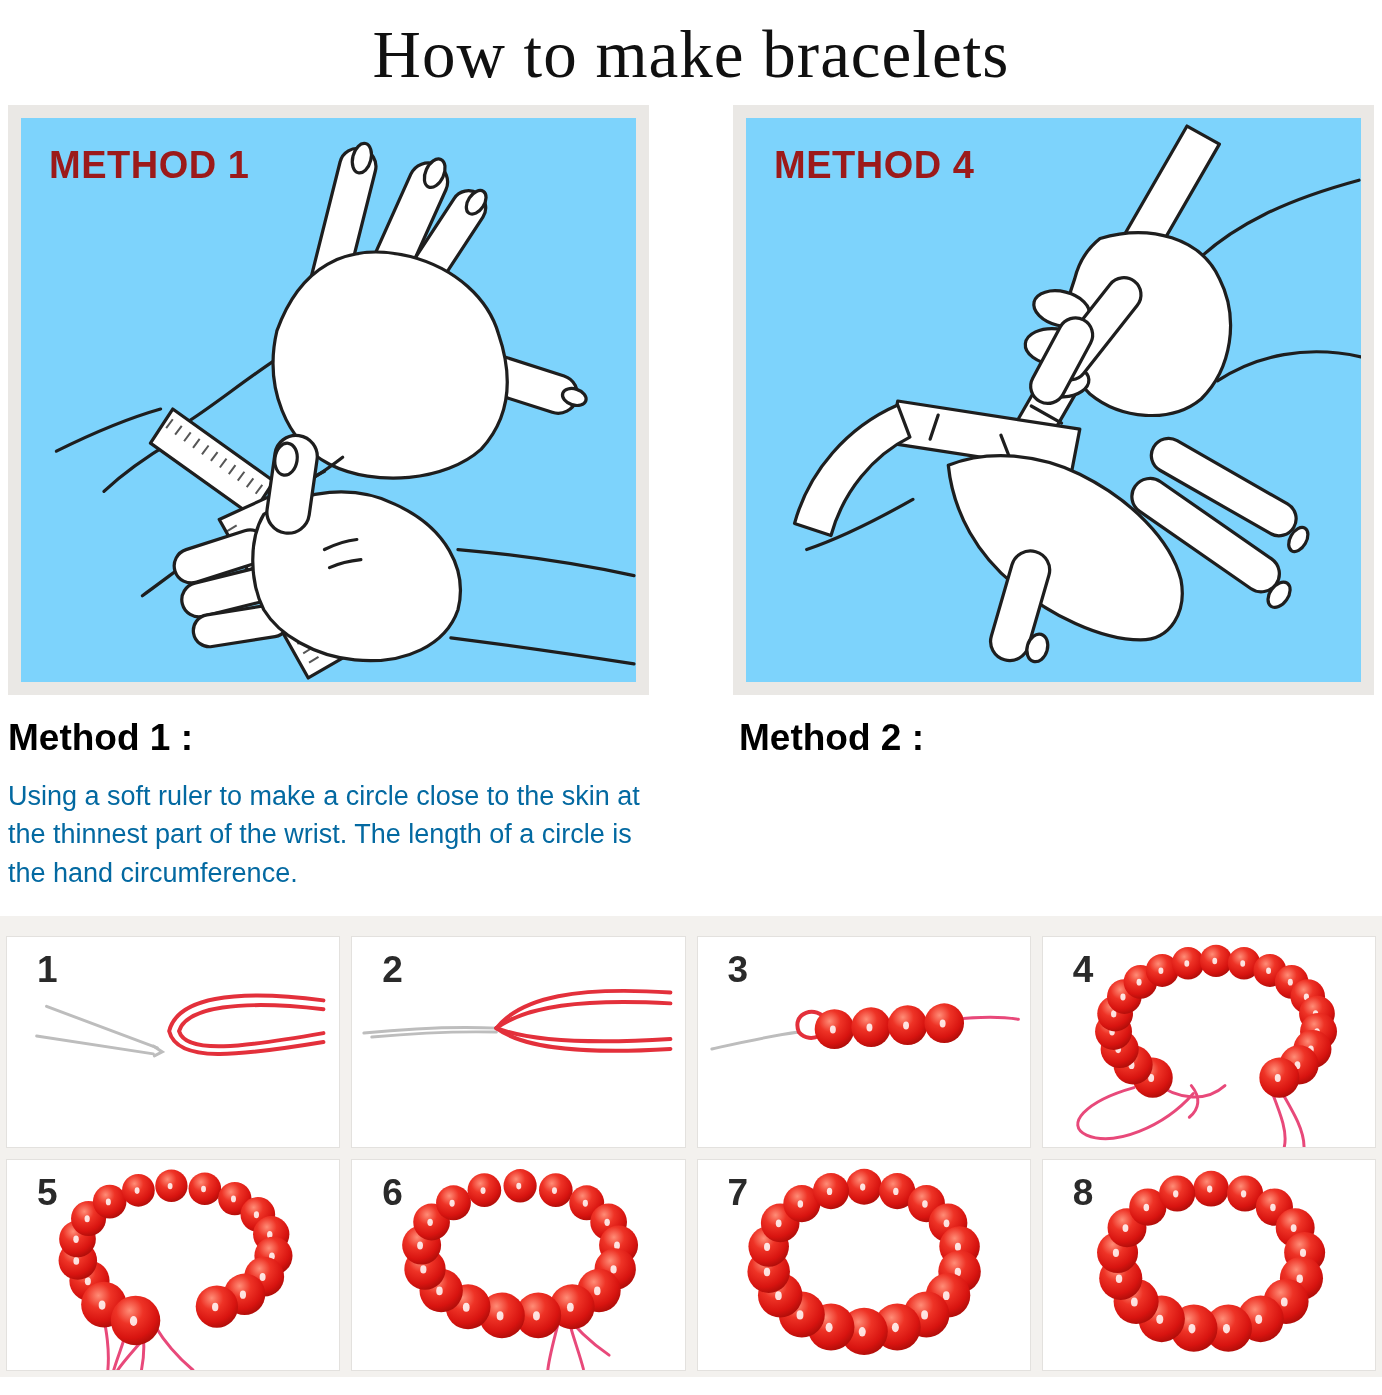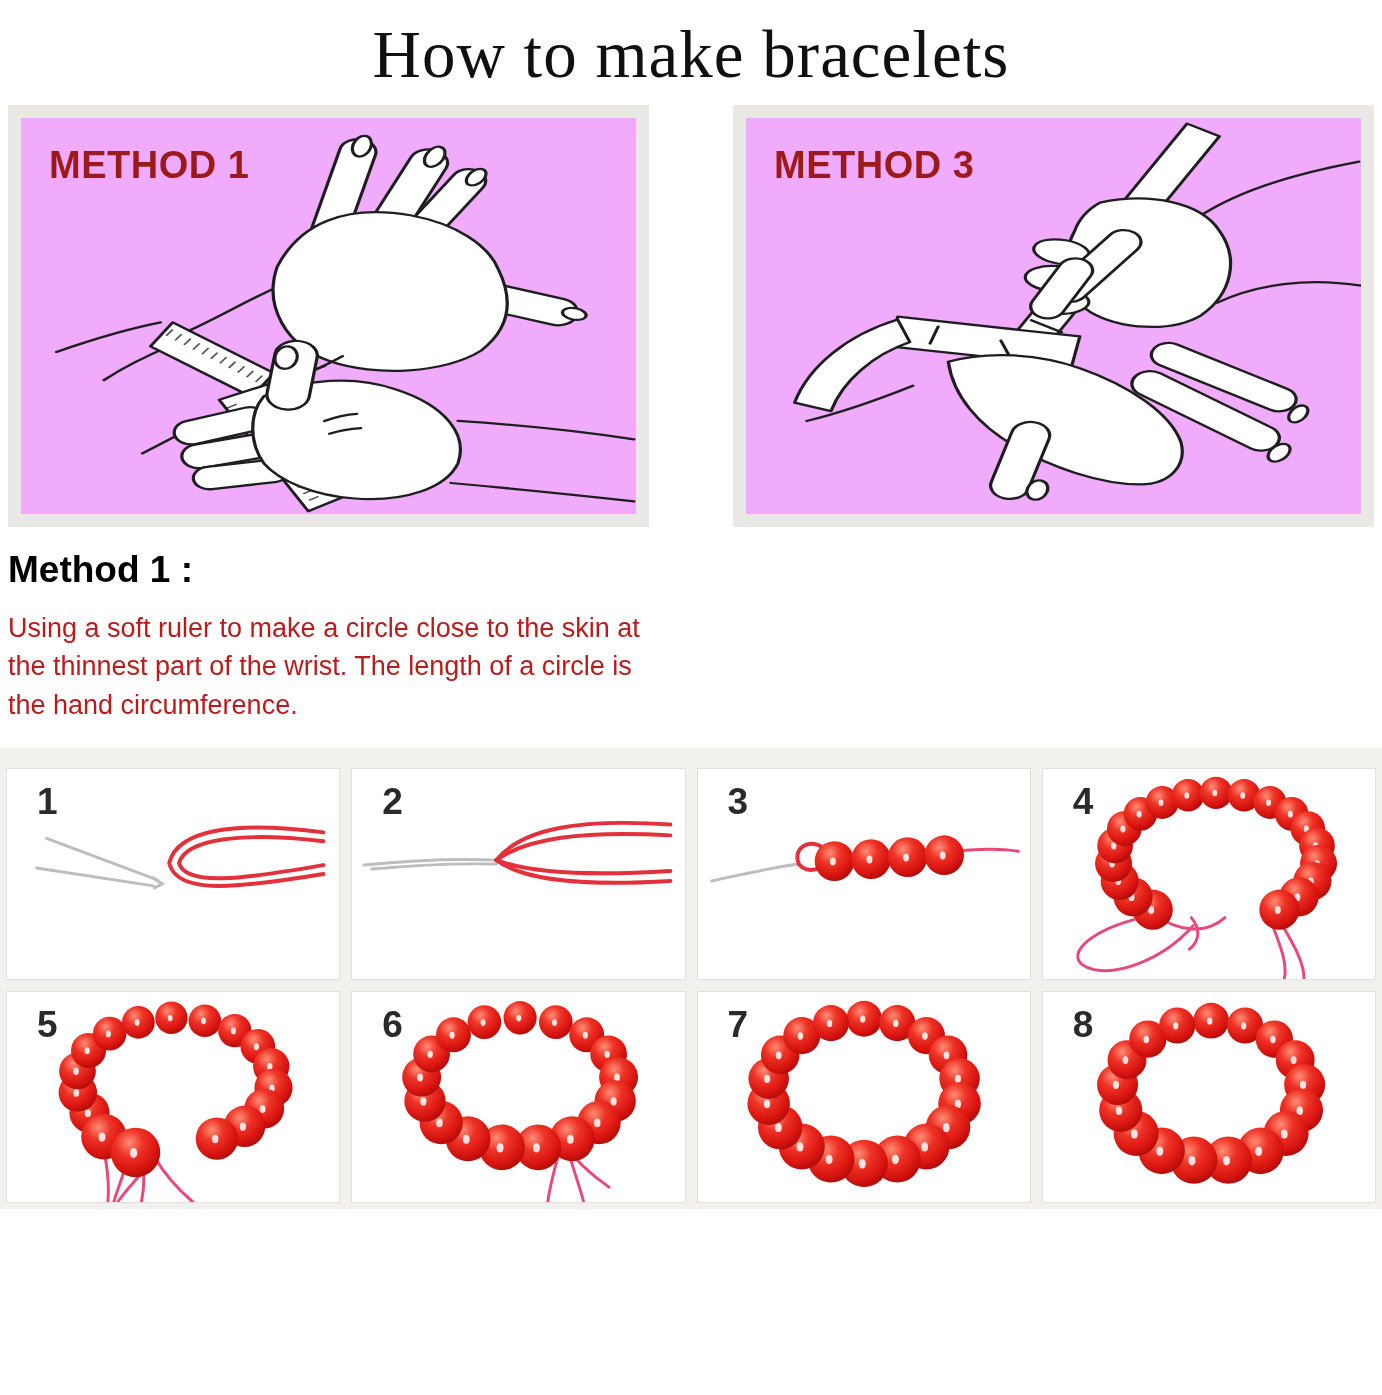--- a/index.html
+++ b/index.html
@@ -1,25 +1,25 @@
 <!DOCTYPE html>
 <html><head>
 <meta charset="utf-8">
 <style>
   html,body{margin:0;padding:0;background:#fff;}
   body{width:1382px;height:1395px;overflow:hidden;font-family:"Liberation Sans",sans-serif;position:relative;}
   .page-title{font-family:"Liberation Serif",serif;font-weight:400;font-size:67px;color:#101010;text-align:center;margin:16px 0 12px 0;letter-spacing:1px;}
   .methods-row{display:flex;gap:84px;padding:0 8px;}
-  .method-box{flex:1;height:422px;border:13px solid #eae8e5;background:#f0abfc;position:relative;box-sizing:border-box;}
+  .method-box{flex:1;height:590px;border:13px solid #eae8e5;background:#7dd3fc;position:relative;box-sizing:border-box;}
   .box-label{position:absolute;top:26px;left:28px;font-size:38px;font-weight:bold;color:#9c1a1a;letter-spacing:.5px;z-index:2;}
   .method-art{position:absolute;left:0;top:0;width:100%;height:100%;}
   .desc-row{display:flex;gap:96px;padding:12px 8px 0 8px;}
   .desc{flex:1;}
   .desc h2{font-size:37px;margin:10px 0 18px 0;color:#000;font-weight:bold;}
-  .desc p{font-size:27px;line-height:1.42;margin:0;color:#b91c1c;}
+  .desc p{font-size:27px;line-height:1.42;margin:0;color:#0369a1;}
   .steps{margin-top:24px;background:#f3f1ee;padding:20px 6px 6px 6px;display:grid;grid-template-columns:repeat(4,1fr);gap:11px;}
   .step{background:#fff;border:1px solid #e3e1de;height:212px;position:relative;box-sizing:border-box;}
   .step-num{position:absolute;top:12px;left:30px;font-size:37px;font-weight:600;color:#2a2a2a;z-index:2;}
   .step svg{position:absolute;left:0;top:0;width:100%;height:100%;}
   .ink{fill:none;stroke:#1e1e1e;stroke-width:3.2;stroke-linecap:round;stroke-linejoin:round;}
   .inkf{fill:#fff;stroke:#1e1e1e;stroke-width:3.2;stroke-linecap:round;stroke-linejoin:round;}
   .ticks{fill:none;stroke:#1e1e1e;stroke-width:11;stroke-dasharray:2 9;opacity:.75;}
   .cord{fill:none;stroke:#e3303b;stroke-width:4;stroke-linecap:round;}
   .cordp{fill:none;stroke:#e8497a;stroke-width:3;stroke-linecap:round;}
   .needle{fill:none;stroke:#bdbdbd;stroke-width:3;stroke-linecap:round;}
@@ -81,21 +81,21 @@
       <rect class="inkf" x="247" y="316" width="42" height="98" rx="21" transform="rotate(8 268 365)"></rect>
       <ellipse class="inkf" cx="262" cy="340" rx="11" ry="16" transform="rotate(8 262 340)"></ellipse>
       <path class="ink" d="M300,430 C312,424 322,421 332,420 M305,448 C316,443 326,441 336,440"></path>
 
       <path class="ink" d="M432,430 C500,436 560,446 606,456"></path>
       <path class="ink" d="M425,518 C495,527 555,536 606,544"></path>
     </svg>
   </div>
 
   <div class="method-box">
-    <div class="box-label">METHOD 3</div>
+    <div class="box-label">METHOD 4</div>
     <svg class="method-art" viewBox="0 0 608 562" preserveAspectRatio="none">
 
       <path class="ink" d="M606,62 C540,80 480,105 438,150"></path>
       <path class="ink" d="M608,238 C555,226 505,236 466,262"></path>
 
       <path class="inkf" d="M436,8 L468,26 L300,320 L268,302 Z"></path>
       <path class="inkf" d="M268,302 L300,320 L262,352 Z"></path>
       <path class="ink" d="M282,287 L312,304"></path>
 
       <path class="inkf" d="M350,120 C400,105 450,120 468,160 C488,200 480,250 450,280 C420,305 370,300 340,275 C315,252 310,200 325,160 C330,140 340,128 350,120 Z"></path>
@@ -121,20 +121,21 @@
     </svg>
   </div>
 </div>
 
 <div class="desc-row">
   <div class="desc">
     <h2>Method 1 :</h2>
     <p>Using a soft ruler to make a circle close to the skin at the thinnest part of the wrist. The length of a circle is the hand circumference.</p>
   </div>
   <div class="desc">
+    <h2>Method 2 :</h2>
   </div>
 </div>
 
 <div class="steps">
 
   <div class="step">
     <span class="step-num">1</span>
     <svg viewBox="0 0 336 212" preserveAspectRatio="none">
       <path class="needle" d="M40,70 L152,112"></path>
       <path class="needle" d="M30,100 L148,118" stroke="#9a9a9a"></path>

